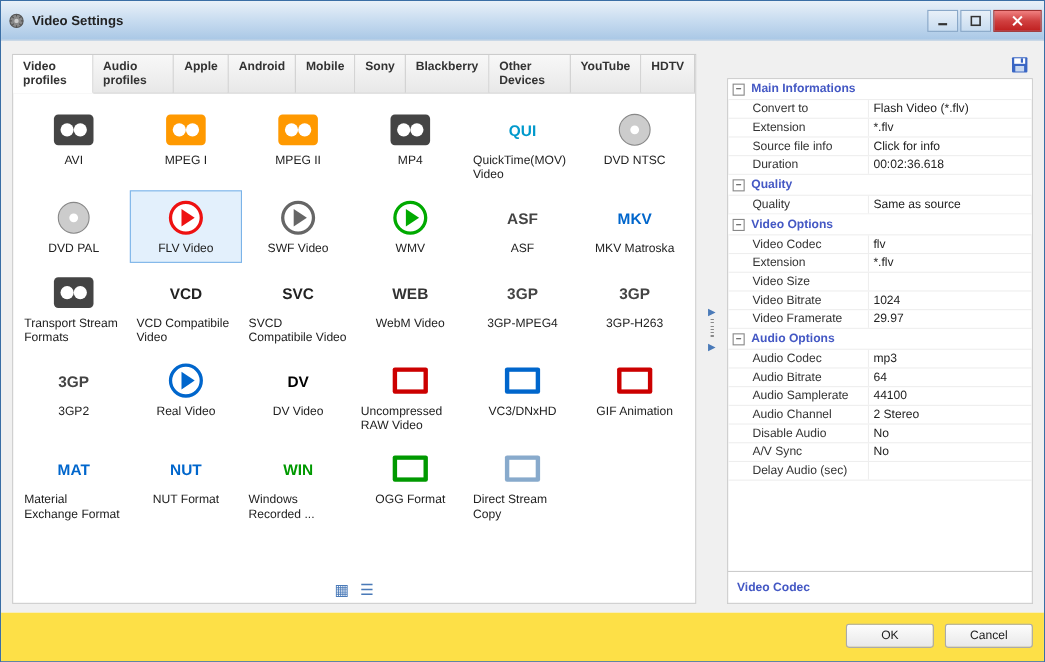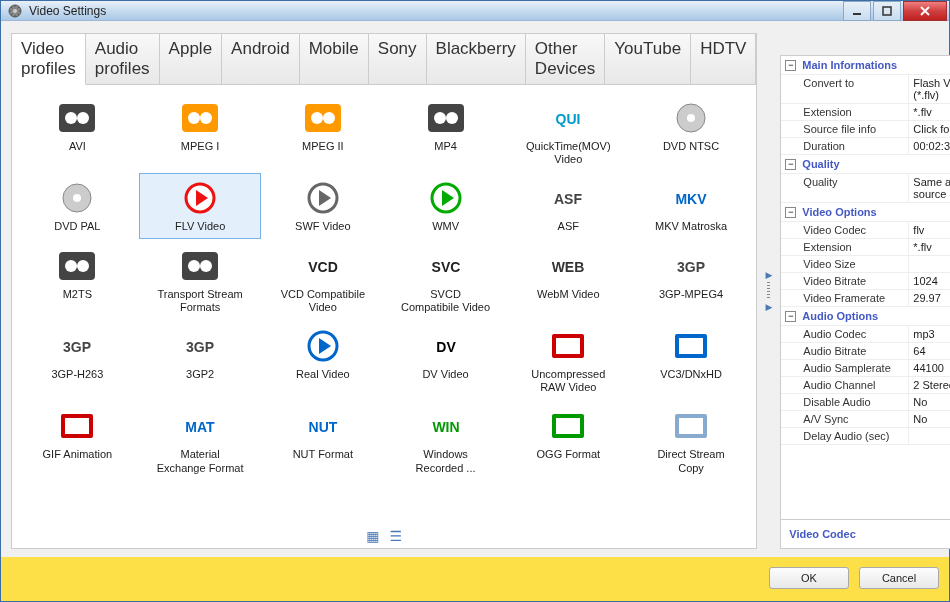--- a/index.html
+++ b/index.html
@@ -1,31 +1,31 @@
 <!DOCTYPE html>
 <html><head>
 <meta charset="utf-8">
 <style>
 * { box-sizing: border-box; margin: 0; padding: 0; }
 body { font-family: "Segoe UI", Tahoma, sans-serif; font-size: 11px; background: #5a8fc4; width: 950px; height: 602px; overflow: hidden; }
 .window { width: 950px; height: 602px; background: #fff; border: 1px solid #3a6ea5; display: flex; flex-direction: column; }
-.titlebar { height: 20px; background: linear-gradient(to bottom, #e8f0f8 0%, #c8dcf0 50%, #aac8e6 100%); display: flex; align-items: center; padding: 0 0 0 6px; border-bottom: 1px solid #9bb8d8; }
+.titlebar { height: 36px; background: linear-gradient(to bottom, #e8f0f8 0%, #c8dcf0 50%, #aac8e6 100%); display: flex; align-items: center; padding: 0 0 0 6px; border-bottom: 1px solid #9bb8d8; font-weight: bold; }
 .titlebar .icon { width: 16px; height: 16px; margin-right: 6px; }
 .titlebar .title { flex: 1; color: #222; font-size: 12px; }
 .winbtns { display: flex; height: 20px; margin-right: 2px; }
 .winbtn { width: 28px; height: 20px; background: linear-gradient(to bottom, #e8f0f8, #c8dcf0); border: 1px solid #8aa8c8; margin-left: 2px; display: flex; align-items: center; justify-content: center; font-size: 10px; color: #333; cursor: pointer; }
 .winbtn.close { width: 44px; background: linear-gradient(to bottom, #f08080, #d04040, #c02020); color: #fff; border-color: #a03030; }
 .content { flex: 1; display: flex; padding: 12px 10px 8px 10px; gap: 8px; background: #f0f0f0; }
 .left-panel { flex: 1; display: flex; flex-direction: column; background: #fff; border: 1px solid #ccc; }
 .tabs { display: flex; background: #f4f4f4; border-bottom: 1px solid #ccc; }
-.tab { padding: 5px 9px; border-right: 1px solid #ccc; background: linear-gradient(to bottom, #f8f8f8, #e8e8e8); cursor: pointer; font-size: 17px; color: #333; }
+.tab { padding: 5px 9px; border-right: 1px solid #ccc; background: linear-gradient(to bottom, #f8f8f8, #e8e8e8); cursor: pointer; font-size: 11px; color: #333; font-weight: bold; }
 .tab.active { background: #fff; border-bottom: 1px solid #fff; margin-bottom: -1px; }
 .grid-container { flex: 1; overflow: auto; padding: 8px 4px; }
 .grid { display: grid; grid-template-columns: repeat(6, 1fr); gap: 2px 0; }
-.item { display: flex; flex-direction: column; align-items: center; padding: 4px 2px; text-align: center; cursor: pointer; border: 1px solid transparent; }
+.item { display: flex; flex-direction: column; align-items: center; padding: 4px 2px; cursor: pointer; border: 1px solid transparent; }
 .item.selected { background: #e3f0fc; border: 1px solid #7bb3e8; }
 .item .thumb { width: 48px; height: 40px; display: flex; align-items: center; justify-content: center; margin-bottom: 2px; }
 .item .label { font-size: 11px; color: #222; line-height: 1.2; max-width: 90px; }
 .view-toggle { display: flex; justify-content: center; padding: 4px; gap: 10px; }
 .view-toggle span { cursor: pointer; font-size: 14px; color: #4a7ab8; }
 .splitter { width: 12px; display: flex; flex-direction: column; justify-content: center; align-items: center; gap: 2px; cursor: ew-resize; }
 .splitter .arrow { font-size: 9px; color: #4a7ab8; }
 .splitter .grip { width: 3px; height: 18px; background: repeating-linear-gradient(to bottom, #888 0, #888 1px, transparent 1px, transparent 3px); }
 .right-panel { width: 278px; display: flex; flex-direction: column; }
 .save-row { display: flex; justify-content: flex-end; padding: 2px 4px 4px; }
@@ -199,30 +199,20 @@
               <div class="label">MKV Matroska</div>
             </div>
             <div class="item">
               <div class="thumb">
                 <svg width="48" height="40" viewBox="0 0 48 40">
                   <rect x="6" y="6" width="36" height="28" rx="4" fill="#444"></rect>
                   <circle cx="18" cy="20" r="6" fill="#fff"></circle>
                   <circle cx="30" cy="20" r="6" fill="#fff"></circle>
                 </svg>
               </div>
-              <div class="label">M2TS</div>
-            </div>
-            <div class="item">
-              <div class="thumb">
-                <svg width="48" height="40" viewBox="0 0 48 40">
-                  <rect x="6" y="6" width="36" height="28" rx="4" fill="#444"></rect>
-                  <circle cx="18" cy="20" r="6" fill="#fff"></circle>
-                  <circle cx="30" cy="20" r="6" fill="#fff"></circle>
-                </svg>
-              </div>
               <div class="label">Transport Stream Formats</div>
             </div>
             <div class="item">
               <div class="thumb">
                 <svg width="48" height="40" viewBox="0 0 48 40">
                   <text x="24" y="26" text-anchor="middle" font-size="14" font-weight="bold" fill="#222">VCD</text>
                 </svg>
               </div>
               <div class="label">VCD Compatibile Video</div>
             </div>

